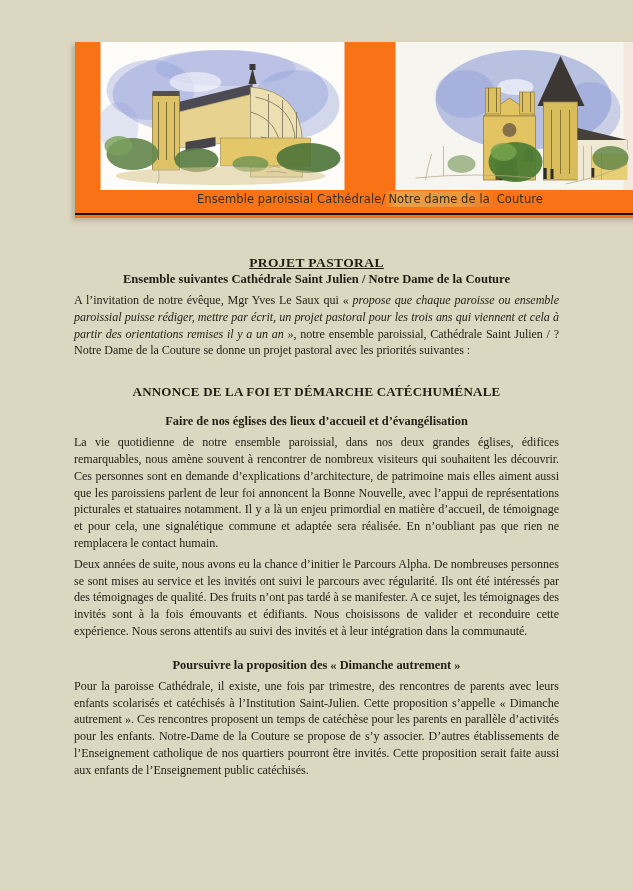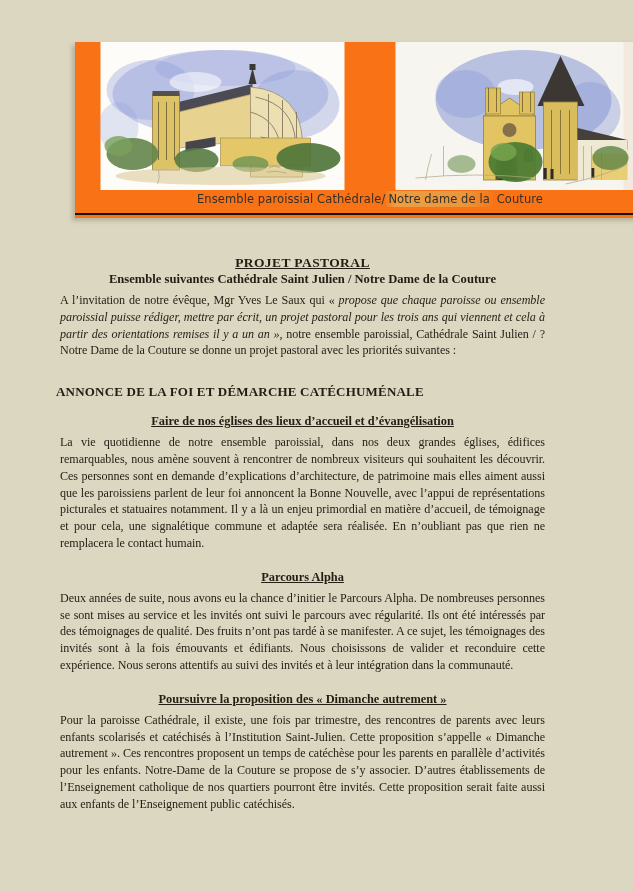--- a/index.html
+++ b/index.html
@@ -29,44 +29,44 @@
   .caption-highlight{
     background:linear-gradient(90deg,
       rgba(226,193,105,0.05), rgba(226,193,105,0.55) 10%,
       rgba(221,186,96,0.5) 72%, rgba(221,186,96,0.05));
     border-radius:3px;padding:1px 3px;
   }
   .banner-rule{
     position:absolute;left:0;right:0;bottom:3px;height:2px;background:#17140f;
   }
   
-  .content{position:absolute;left:56px;top:254px;width:493px;}
+  .content{position:absolute;left:70px;top:254px;width:493px;}
   .doc-title{
     text-align:center;font-weight:bold;font-size:13.5px;line-height:17px;
     margin:0;
   }
   .doc-title span{text-decoration:underline;letter-spacing:.4px;}
   .doc-subtitle{
     text-align:center;font-weight:bold;font-size:12.6px;line-height:17px;margin:0;
   }
   p.bodytext{
     margin:4px;text-align:justify;
     font-size:12.1px;line-height:16.8px;letter-spacing:-0.05px;
   }
   .intro{margin-top:14px;}
   .quote-italic{font-style:italic;}
   .section-heading{
-    text-align:left;font-weight:bold;font-size:13px;line-height:17px;
+    text-align:center;font-weight:bold;font-size:13px;line-height:17px;
     margin:24px 0 0 0;letter-spacing:.2px;
   }
   .sub-heading{
     text-align:center;font-weight:bold;font-size:12.4px;line-height:17px;
     margin:13px 0 0 0;
   }
-  .sub-heading span{text-decoration:underline;}
+  .sub-heading span{}
   .sub-heading.later{margin-top:17px;}
 </style>
 </head>
 <body>
 
 <div class="page">
 
   <div class="banner">
     <div class="paintings">
 
@@ -203,20 +203,19 @@
     <p class="doc-title"><span>PROJET PASTORAL</span></p>
     <p class="doc-subtitle">Ensemble suivantes Cathédrale Saint Julien / Notre Dame de la Couture</p>
 
     <p class="bodytext intro"><span>A l’invitation de notre évêque, Mgr Yves Le Saux qui  « </span><span class="quote-italic">propose que chaque paroisse ou ensemble paroissial puisse rédiger, mettre par écrit, un projet pastoral pour les trois ans qui viennent et cela à partir des orientations remises il y a un an »</span><span>, notre ensemble paroissial, Cathédrale Saint Julien / ? Notre Dame de la Couture se donne un projet pastoral avec les priorités suivantes :</span></p>
 
     <p class="section-heading">ANNONCE DE LA FOI ET DÉMARCHE CATÉCHUMÉNALE</p>
 
     <p class="sub-heading"><span>Faire de nos églises des lieux d’accueil et d’évangélisation</span></p>
     <p class="bodytext">La vie quotidienne de notre ensemble paroissial, dans nos deux grandes églises, édifices remarquables, nous amène souvent à rencontrer de nombreux visiteurs qui souhaitent les découvrir. Ces personnes sont en demande d’explications d’architecture, de patrimoine mais elles aiment aussi que les paroissiens parlent de leur foi annoncent la Bonne Nouvelle, avec l’appui de représentations picturales et statuaires notamment. Il y a là un enjeu primordial en matière d’accueil, de témoignage et pour cela, une signalétique commune et adaptée  sera réalisée. En n’oubliant pas que rien ne remplacera le contact humain.</p>
 
-    <p class="sub-heading later"><span>Parcours Alpha</span></p>
     <p class="bodytext">Deux années de suite, nous avons eu la chance d’initier le Parcours Alpha. De nombreuses personnes se sont mises au service et les invités ont suivi le parcours avec régularité. Ils ont été intéressés par des témoignages de qualité. Des fruits n’ont pas tardé à se manifester. A ce sujet, les témoignages des invités sont à la fois émouvants et édifiants. Nous choisissons de valider et reconduire cette expérience. Nous serons attentifs au suivi des invités et à leur intégration dans la communauté.</p>
 
     <p class="sub-heading later"><span>Poursuivre la proposition des « Dimanche autrement »</span></p>
     <p class="bodytext">Pour la paroisse Cathédrale, il existe, une fois par trimestre, des rencontres de parents avec leurs enfants scolarisés et catéchisés à l’Institution Saint-Julien. Cette proposition s’appelle « Dimanche autrement ». Ces rencontres proposent un temps de catéchèse pour les parents en parallèle d’activités pour les enfants. Notre-Dame de la Couture se propose de s’y associer.  D’autres établissements de l’Enseignement catholique de nos quartiers pourront être invités. Cette proposition serait faite aussi aux enfants de l’Enseignement public catéchisés.</p>
 
   </div>
 </div>
 
 </body></html>

